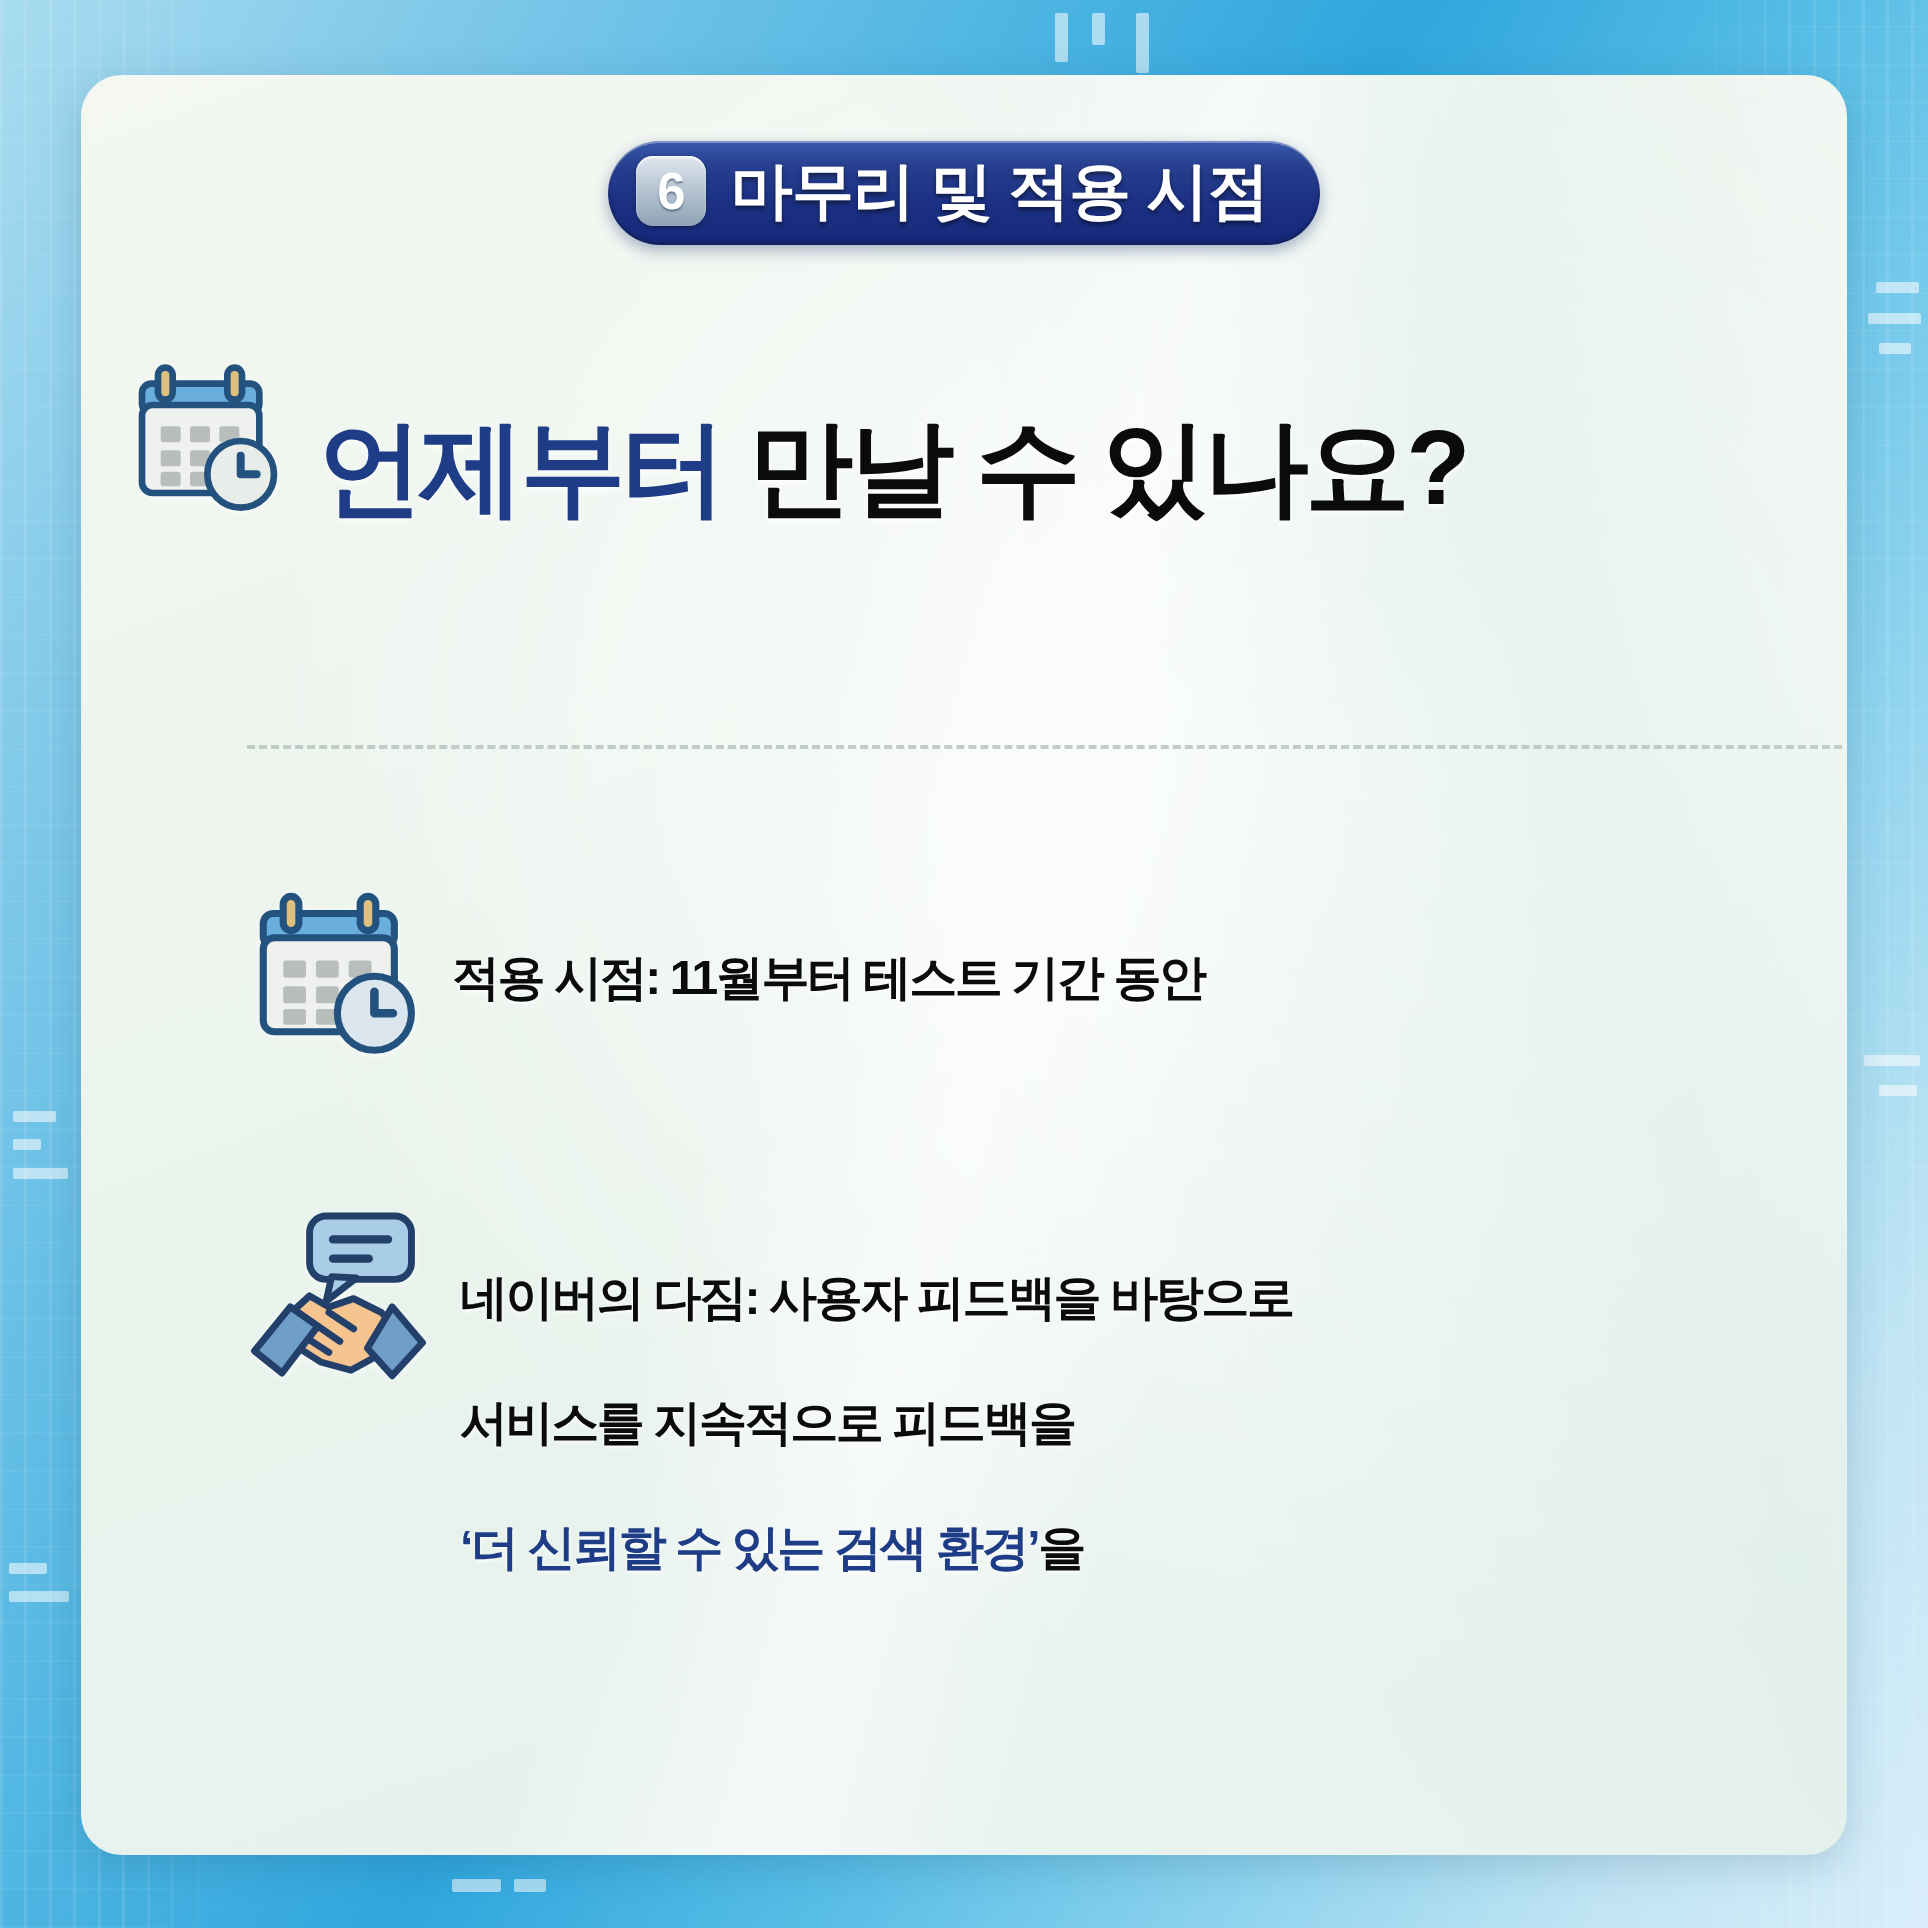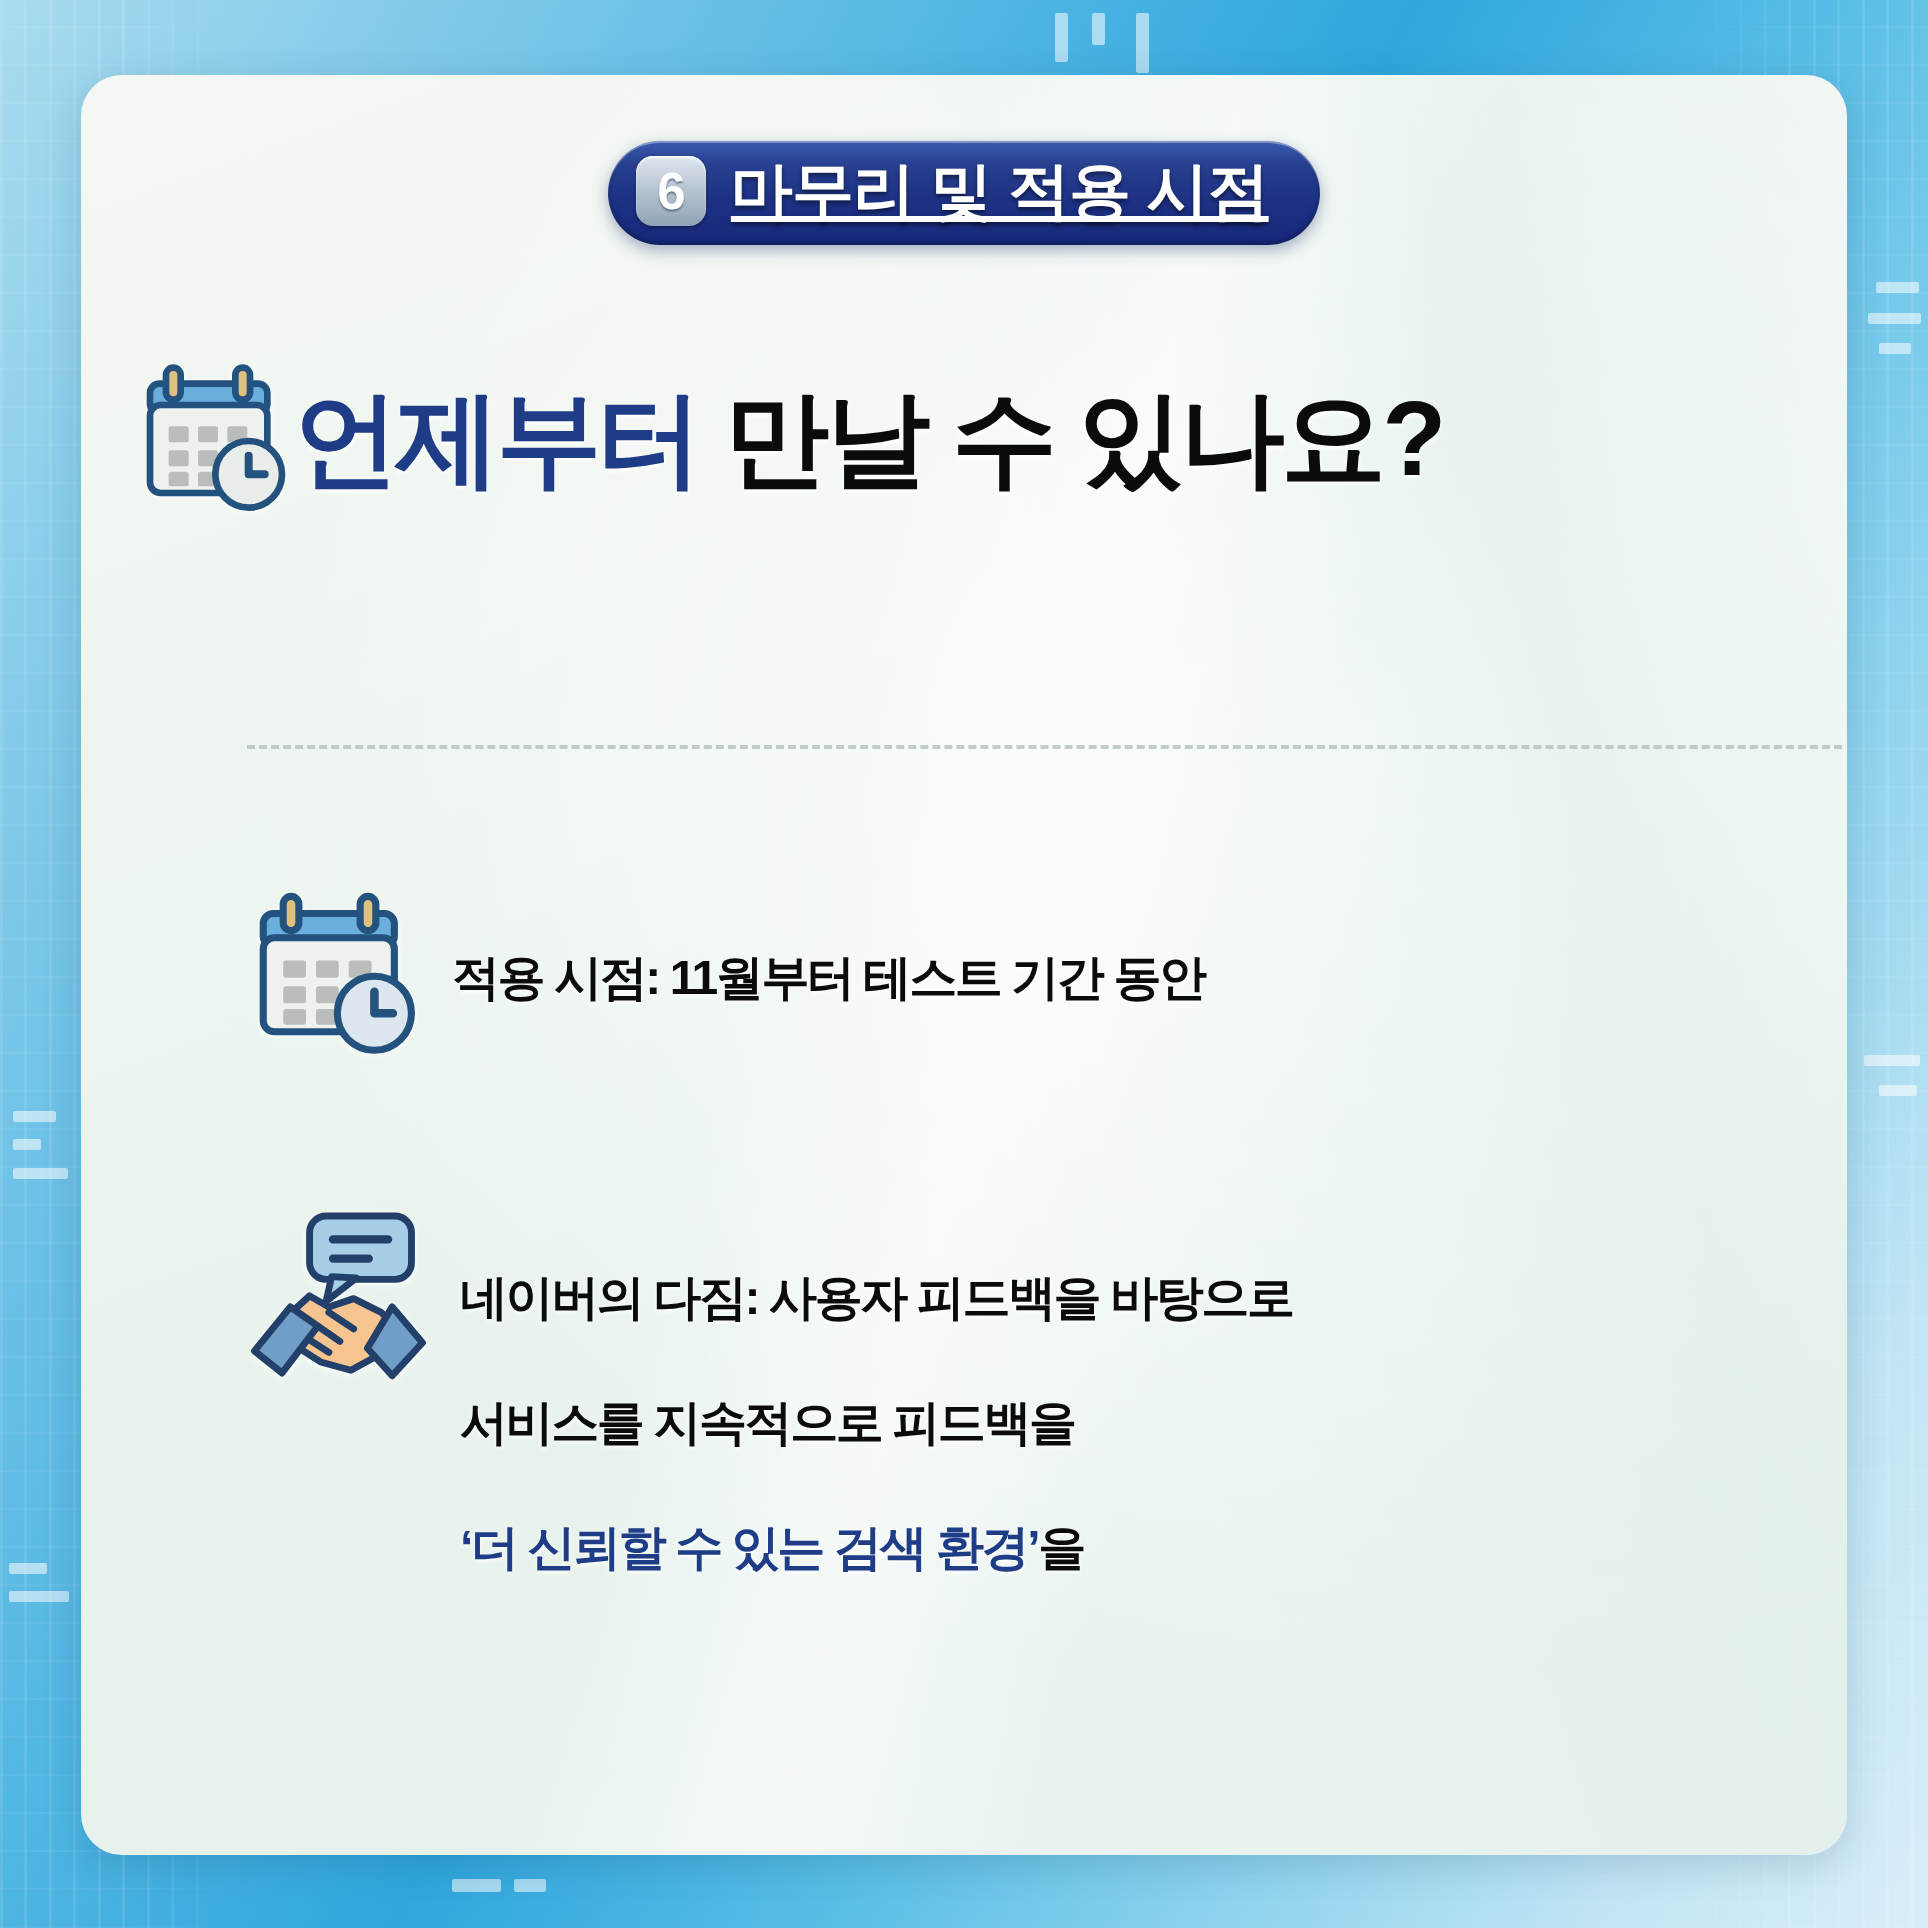--- a/index.html
+++ b/index.html
@@ -88,27 +88,26 @@
     box-shadow: inset 0 1.9px 1.9px rgba(255,255,255,.8), 0 1.9px 3.8px rgba(0,0,0,.3);
     line-height: 1;
   }
   .badge-text {
     color: #ffffff;
     font-size: 62px; font-weight: 700;
     letter-spacing: -0.9px;
     line-height: 1;
     text-shadow: 0 2.8px 4.7px rgba(0,0,0,.45);
     white-space: nowrap;
-    text-decoration: underline;
   }
 
   
   .title-row {
-    position: absolute; left: 53px; top: 282px;
-    display: flex; align-items: center; 
+    position: absolute; left: 45px; top: 282px;
+    display: flex; align-items: flex-end; gap: 32px;
   }
   .title-text {
     font-size: 105px; font-weight: 700;
     letter-spacing: -3.8px;
     line-height: 1;
     white-space: nowrap;
     text-shadow: 0 2.8px 5.6px rgba(255,255,255,.95);
   }
   .t-blue { color: #1e3d86; }
   .t-dark { color: #0b0b0b; }

